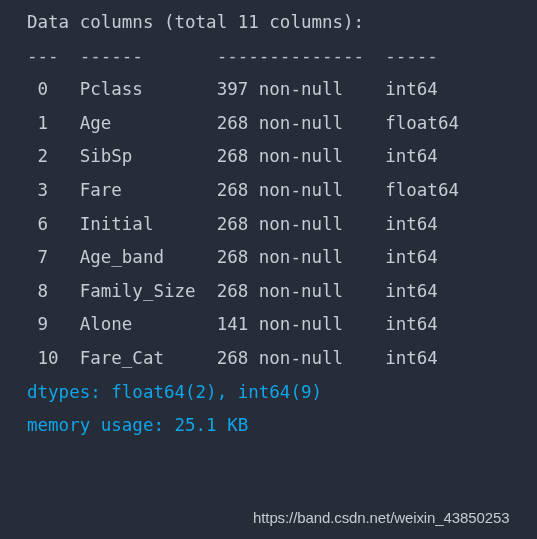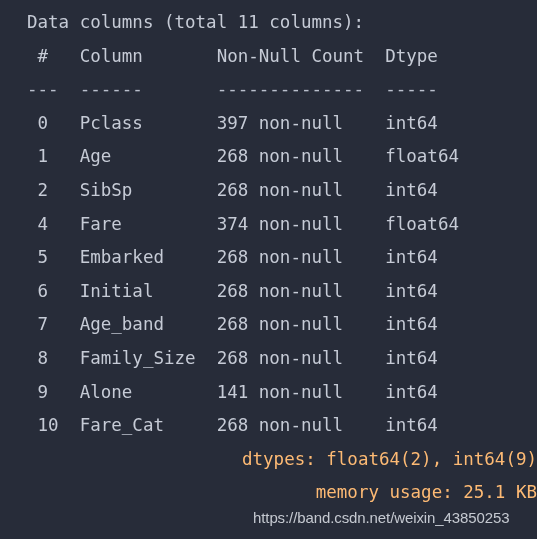--- a/index.html
+++ b/index.html
@@ -30,21 +30,21 @@
     font-size: 17.5px;
     letter-spacing: 0px;
     color: #c6cbd6;
     padding-left: 27px;
     box-sizing: border-box;
     font-family: "DejaVu Sans Mono", "Liberation Mono", monospace;
   }
   .line.head { color: #c6cbd6; }
   .line.rule { color: #b9bfcc; }
   .line.row  { color: #c6cbd6; }
-  .line.foot { color: #fdba74; text-align: right; }
+  .line.foot { color: #0ea5e9; }
 
   #watermark {
     position: absolute;
     left: 253px;
     top: 508px;
     font-family: "Liberation Sans", "DejaVu Sans", sans-serif;
     font-size: 15px;
     line-height: 20px;
     color: #d3d7de;
     opacity: 0.92;
@@ -55,29 +55,27 @@
 </style>
 </head>
 <body>
 
 <div id="screen">
 
   <div id="console">
 
     <div class="line head">Data columns (total 11 columns):</div>
 
-    <div class="line head"> #   Column       Non-Null Count  Dtype </div>
 
     <div class="line rule">---  ------       --------------  ----- </div>
 
     <div class="line row"> 0   Pclass       397 non-null    int64  </div>
     <div class="line row"> 1   Age          268 non-null    float64</div>
     <div class="line row"> 2   SibSp        268 non-null    int64  </div>
-    <div class="line row"> 4   Fare         374 non-null    float64</div>
-    <div class="line row"> 5   Embarked     268 non-null    int64  </div>
+    <div class="line row"> 3   Fare         268 non-null    float64</div>
     <div class="line row"> 6   Initial      268 non-null    int64  </div>
     <div class="line row"> 7   Age_band     268 non-null    int64  </div>
     <div class="line row"> 8   Family_Size  268 non-null    int64  </div>
     <div class="line row"> 9   Alone        141 non-null    int64  </div>
     <div class="line row"> 10  Fare_Cat     268 non-null    int64  </div>
 
     <div class="line foot">dtypes: float64(2), int64(9)</div>
 
     <div class="line foot">memory usage: 25.1 KB</div>
 

